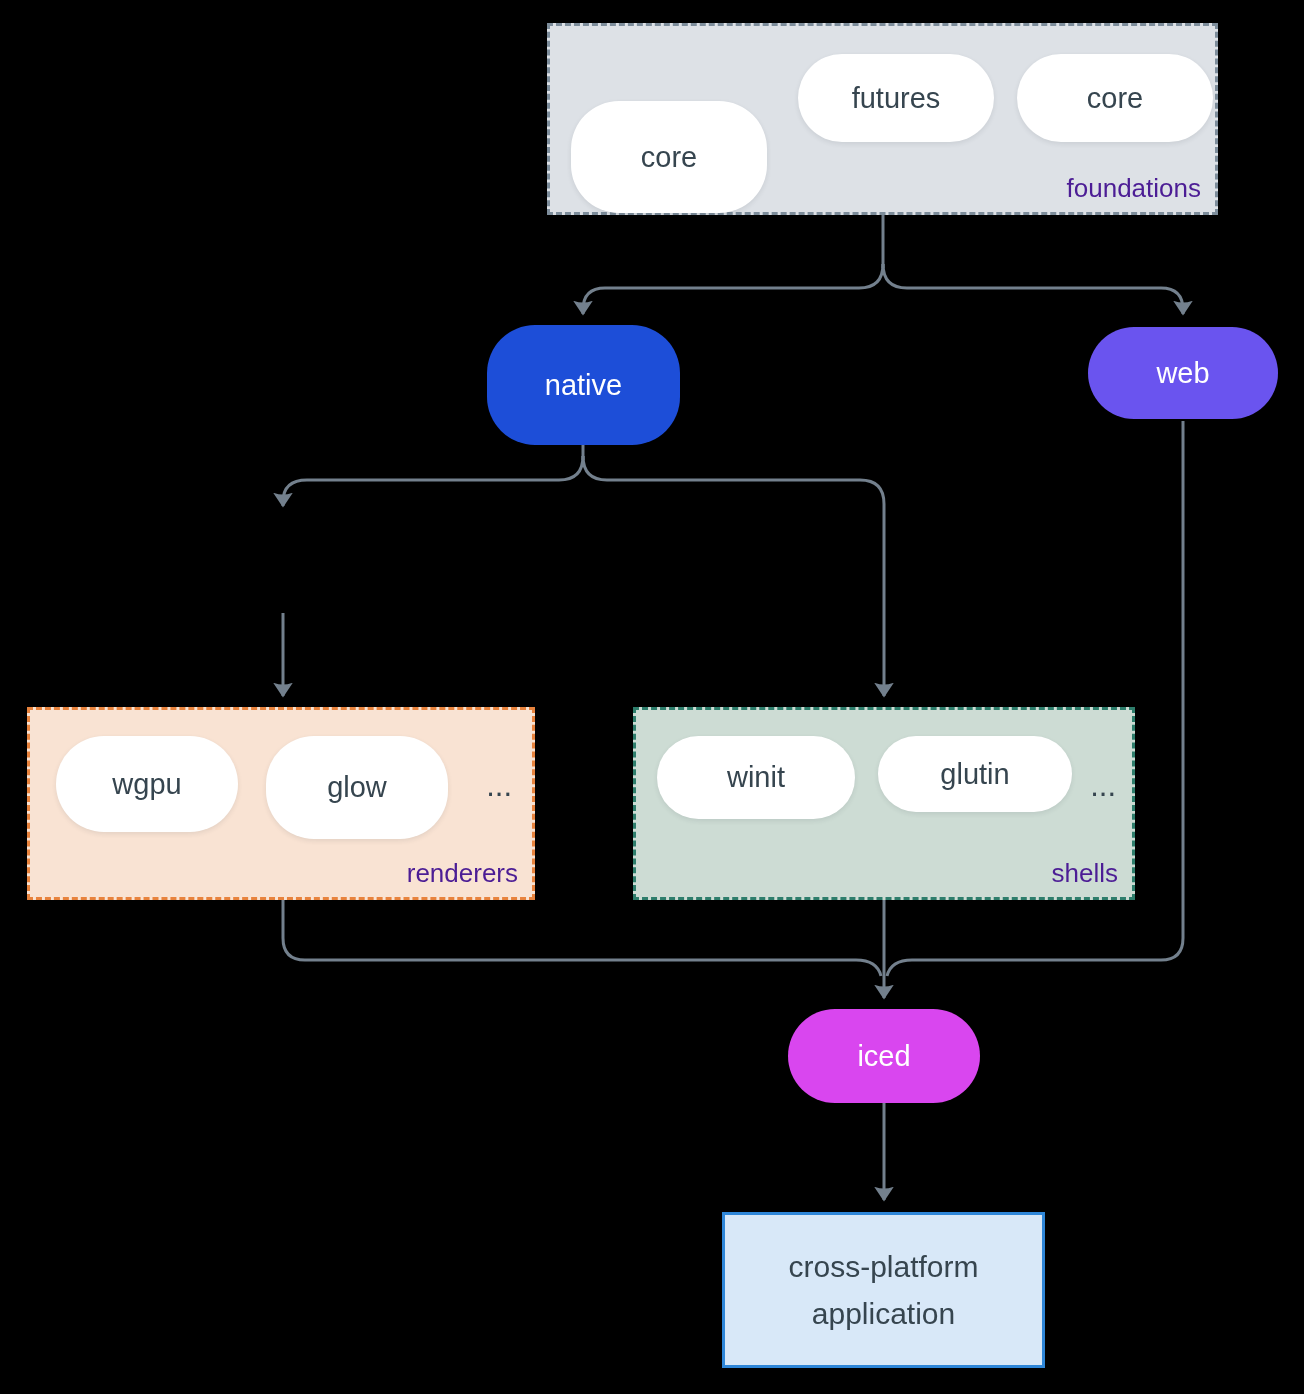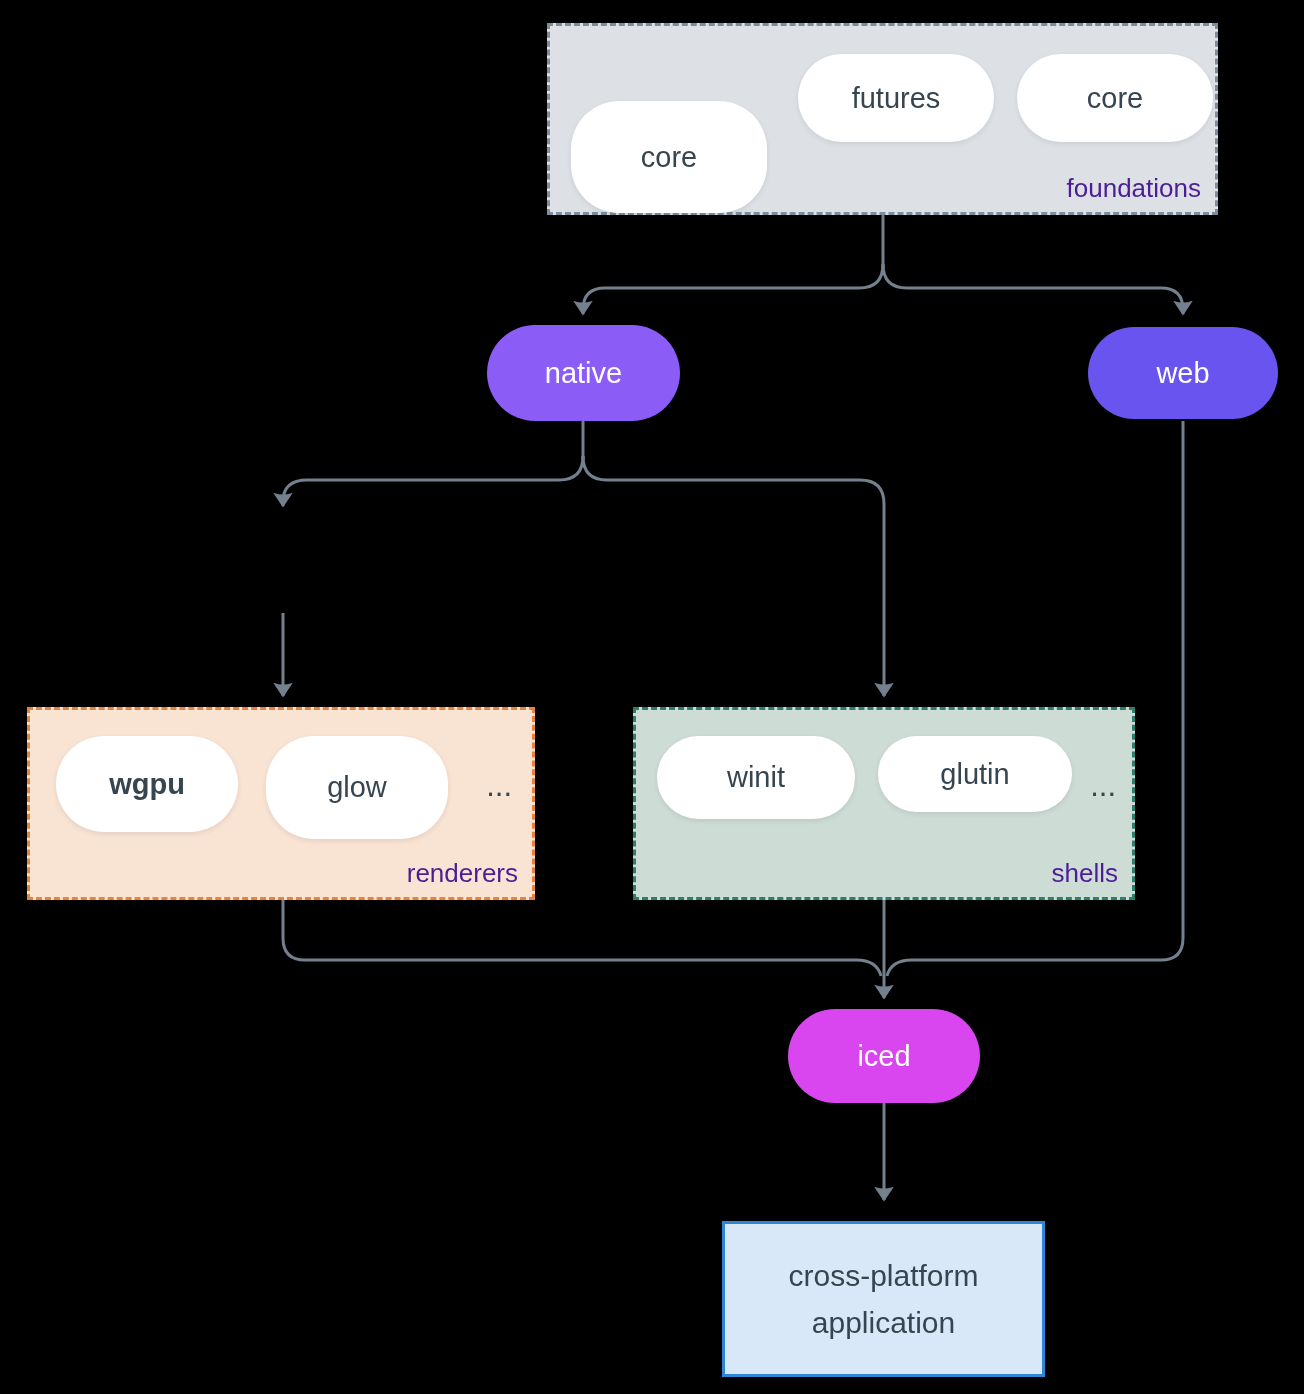--- a/index.html
+++ b/index.html
@@ -29,30 +29,30 @@
   .pill{position:absolute;background:#ffffff;border-radius:48px;
     display:flex;align-items:center;justify-content:center;
     color:#36454f;font-size:29px;
     box-shadow:0 2px 5px rgba(40,50,60,0.10);}
   .ellipsis{position:absolute;color:#36454f;font-size:31px;}
 
   
   .node{position:absolute;border-radius:48px;
     display:flex;align-items:center;justify-content:center;
     color:#ffffff;font-size:29px;}
-  .node-native{left:487px;top:325px;width:193px;height:96px;background:#8b5cf6;}
+  .node-native{left:487px;top:325px;width:193px;height:120px;background:#1d4ed8;}
   .node-web{left:1088px;top:327px;width:190px;height:92px;background:#6a54ef;}
   .node-graphics{left:188px;top:518px;width:190px;height:95px;background:#e5823c;}
   .node-iced{left:788px;top:1009px;width:192px;height:94px;background:#d946ef;}
 
   
   .app-box{position:absolute;left:722px;top:1212px;width:323px;height:156px;
     box-sizing:border-box;background:#d8e8f8;border:3px solid #2e86d8;
     display:flex;align-items:center;justify-content:center;text-align:center;
-    color:#36454f;font-size:30px;line-height:47px;padding:0 28px;margin-top:9px;}
+    color:#36454f;font-size:30px;line-height:47px;padding:0 28px;}
 </style>
 </head>
 <body>
 
 <div id="stage">
 
   <svg id="connectors" viewBox="0 0 1304 1394" xmlns="http://www.w3.org/2000/svg">
     <defs>
       <marker id="ah" viewBox="0 0 6 8" refX="5.4" refY="4" markerWidth="5" markerHeight="6.6" orient="auto" markerUnits="strokeWidth">
         <path d="M0,0 L6,4 L0,8 Q1.6,4 0,0 Z" fill="#73808d"></path>
@@ -91,21 +91,21 @@
 
   <div class="node node-native">
     <span>native</span>
   </div>
   <div class="node node-web">
     <span>web</span>
   </div>
 
 
   <div class="group group-renderers">
-    <div class="pill" style="left:26px;top:26px;width:182px;height:96px;font-weight:bold;">
+    <div class="pill" style="left:26px;top:26px;width:182px;height:96px;">
       <span>wgpu</span>
     </div>
     <div class="pill" style="left:236px;top:26px;width:182px;height:103px;">
       <span>glow</span>
     </div>
     <div class="ellipsis" style="right:20px;top:58px;">...</div>
     <div class="group-label">renderers</div>
   </div>
 
   <div class="group group-shells">

